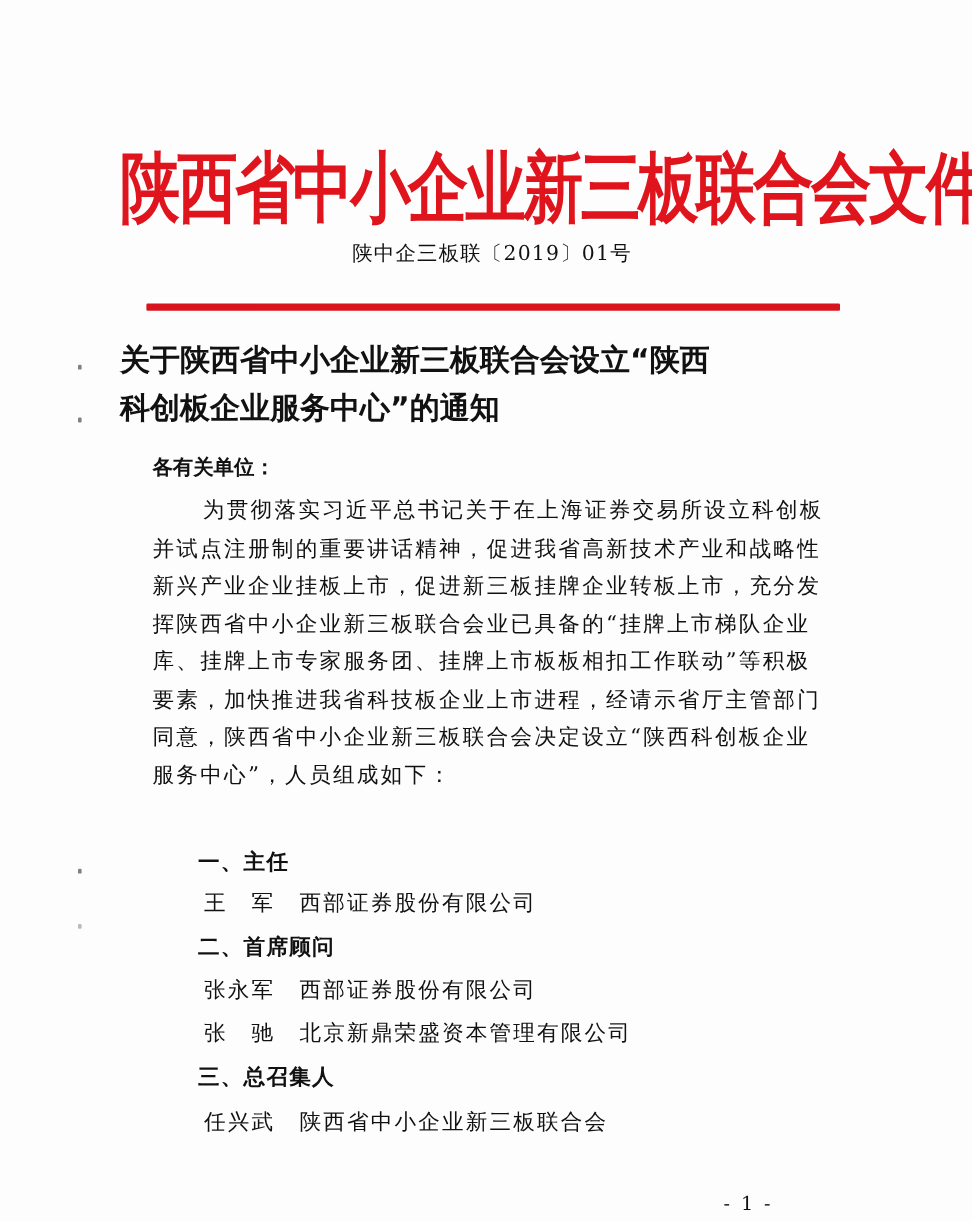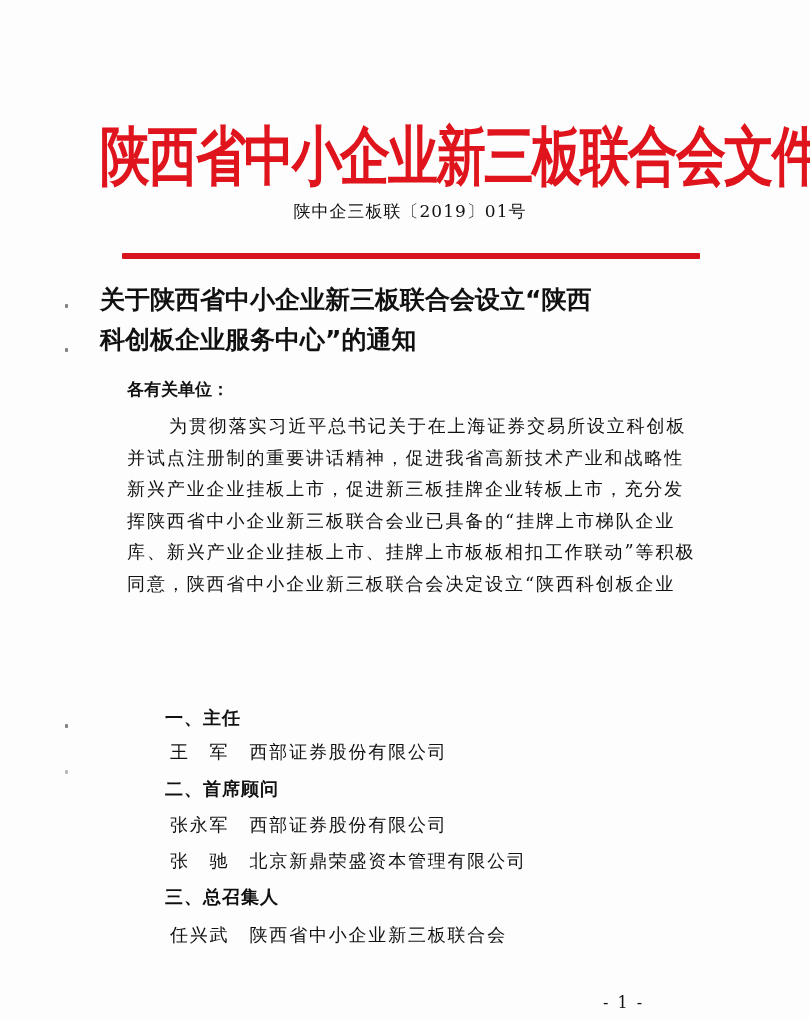--- a/index.html
+++ b/index.html
@@ -143,22 +143,24 @@
     <span class="line">科创板企业服务中心”的通知</span>
   </div>
 
   <div class="salutation">各有关单位：</div>
 
   <div class="body-text">
     <span class="bline indent">为贯彻落实习近平总书记关于在上海证券交易所设立科创板</span>
     <span class="bline">并试点注册制的重要讲话精神，促进我省高新技术产业和战略性</span>
     <span class="bline">新兴产业企业挂板上市，促进新三板挂牌企业转板上市，充分发</span>
     <span class="bline">挥陕西省中小企业新三板联合会业已具备的“挂牌上市梯队企业</span>
-    <span class="bline">库、新兴产业企业挂板上市、挂牌上市板板相扣工作联动”等积极</span>
+    <span class="bline">库、挂牌上市专家服务团、挂牌上市板板相扣工作联动”等积极</span>
+    <span class="bline">要素，加快推进我省科技板企业上市进程，经请示省厅主管部门</span>
     <span class="bline">同意，陕西省中小企业新三板联合会决定设立“陕西科创板企业</span>
+    <span class="bline">服务中心”，人员组成如下：</span>
   </div>
 
   <div class="section-head" style="top:706px;">一、主任</div>
   <div class="member" style="top:740px;">
     <span class="name">王　军</span>
     <span class="org">西部证券股份有限公司</span>
   </div>
 
   <div class="section-head" style="top:777px;">二、首席顾问</div>
   <div class="member" style="top:849px;">

